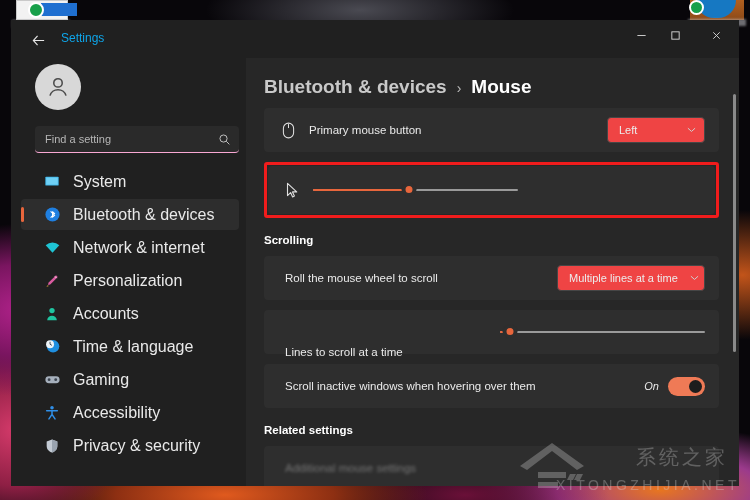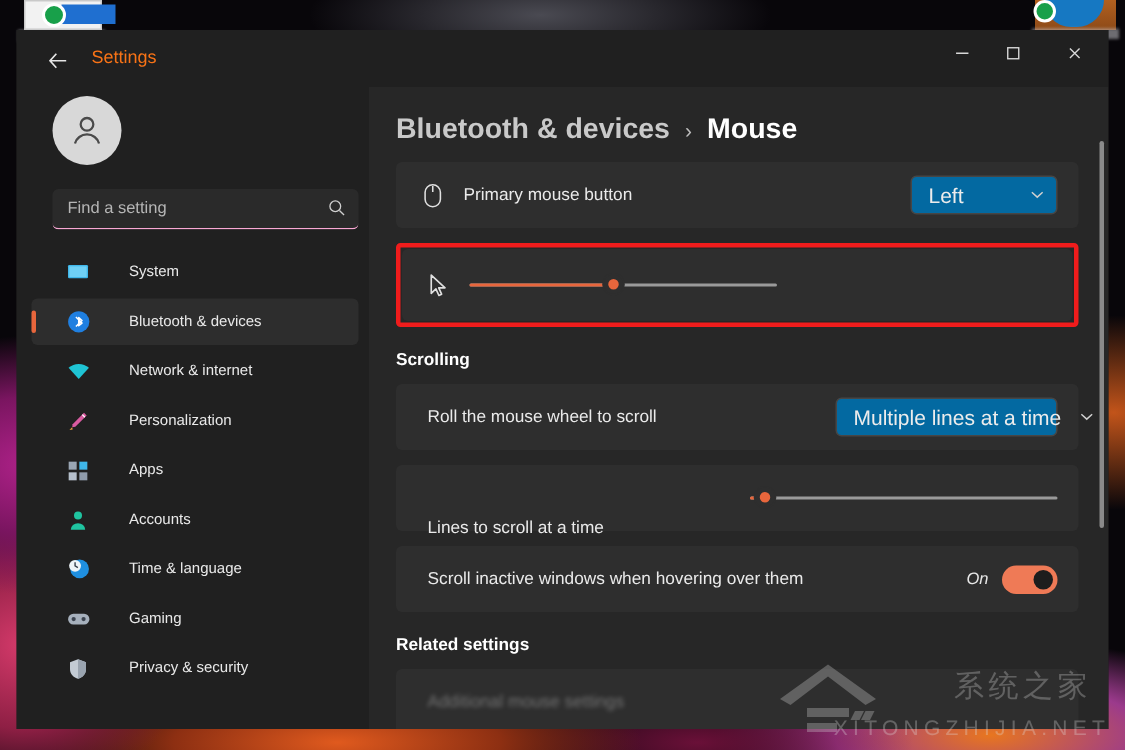--- a/index.html
+++ b/index.html
@@ -84,21 +84,21 @@
     background: #202020;
   }
   #back-button {
     position: absolute; left: 12px; top: 6px;
     width: 30px; height: 28px;
     display: flex; align-items: center; justify-content: center;
     color: #e6e6e6; border-radius: 4px; cursor: pointer;
   }
   #app-title {
     position: absolute; left: 50px; top: 11px;
-    font-size: 12px; color: #f97316;
+    font-size: 12px; color: #0ea5e9;
   }
   .win-btn {
     position: absolute; top: 0;
     width: 34px; height: 30px;
     display: flex; align-items: center; justify-content: center;
     cursor: pointer; color: #d8d8d8;
   }
   #btn-min { right: 81px; }
   #btn-max { right: 47px; }
   #btn-close { right: 6px; }
@@ -161,21 +161,21 @@
     width: 3px; height: 15px;
     background: #e8663c;
     border-radius: 2px;
   }
   .nav-icon {
     width: 18px; height: 18px;
     display: flex; align-items: center; justify-content: center;
     margin-right: 12px;
     flex: 0 0 18px;
   }
-  .nav-label { font-size: 10px; color: #e9e9e9; white-space: nowrap; margin-left: 13px; }
+  .nav-label { font-size: 16px; color: #e9e9e9; white-space: nowrap; }
 
   
   #main {
     flex: 1;
     background: #272727;
     position: relative;
     overflow: hidden;
   }
   #main-scroll { position: absolute; inset: 0; padding: 0 20px 0 18px; }
 
@@ -208,28 +208,28 @@
     position: relative;
     margin-top: 10px;
     border: 3px solid #f01c1c;
     border-radius: 3px;
     padding: 1px;
   }
   .highlight-box .card { margin-top: 0; height: 48px; }
 
   
   .dropdown {
-    background: #0369a1;
+    background: #ef4444;
     border: 1px solid #464646;
     border-radius: 4px;
     height: 26px;
     display: flex; align-items: center;
     padding: 0 8px 0 11px;
     cursor: pointer;
-    font-size: 14px;
+    font-size: 11px;
     color: #ececec;
     white-space: nowrap;
   }
   .dropdown .chev { margin-left: 12px; color: #cfcfcf; font-size: 9px; }
 
   
   .slider {
     position: relative;
     width: 205px; height: 20px;
     cursor: pointer;
@@ -402,31 +402,20 @@
           <span class="nav-icon">
             <svg width="16" height="16" viewBox="0 0 18 18">
               <path d="M13.5 2.5 L15.5 4.5 L7 13 L4.6 13.4 L5 11 Z" fill="#d95ba0"></path>
               <path d="M4.6 13.4 L2.6 15.4 L5 15 Z" fill="#e8a53c"></path>
               <path d="M12.2 3.8 L14.2 5.8" stroke="#fff" stroke-width="0.9"></path>
             </svg>
           </span>
           <span class="nav-label">Personalization</span>
         </div>
 
-        <div class="nav-item">
-          <span class="nav-icon">
-            <svg width="16" height="16" viewBox="0 0 18 18">
-              <rect x="2" y="2" width="6" height="6" fill="#9aa6b4"></rect>
-              <rect x="2" y="10" width="6" height="6" fill="#b6c0cc"></rect>
-              <rect x="10" y="10" width="6" height="6" fill="#8f9bab"></rect>
-              <rect x="10" y="2" width="6" height="6" fill="#3fb7ea"></rect>
-            </svg>
-          </span>
-          <span class="nav-label">Apps</span>
-        </div>
 
         <div class="nav-item">
           <span class="nav-icon">
             <svg width="16" height="16" viewBox="0 0 18 18">
               <circle cx="9" cy="5.2" r="3" fill="#1fc4a0"></circle>
               <path d="M3.6 16 a5.4 5 0 0 1 10.8 0 Z" fill="#1fc4a0"></path>
             </svg>
           </span>
           <span class="nav-label">Accounts</span>
         </div>
@@ -446,20 +435,29 @@
           <span class="nav-icon">
             <svg width="17" height="17" viewBox="0 0 18 18">
               <rect x="1.5" y="5.5" width="15" height="7.5" rx="3.7" fill="#a6b0bc"></rect>
               <circle cx="5.4" cy="9.2" r="1.5" fill="#3c4450"></circle>
               <circle cx="12.4" cy="9.2" r="1.5" fill="#3c4450"></circle>
             </svg>
           </span>
           <span class="nav-label">Gaming</span>
         </div>
 
+        <div class="nav-item">
+          <span class="nav-icon">
+            <svg width="16" height="16" viewBox="0 0 18 18">
+              <circle cx="9" cy="3.2" r="2" fill="#2f8fe8"></circle>
+              <path d="M3 6.6 L15 6.6 M9 6.6 L9 10.6 M9 10.6 L5.6 15.6 M9 10.6 L12.4 15.6" stroke="#2f8fe8" stroke-width="1.7" fill="none" stroke-linecap="round"></path>
+            </svg>
+          </span>
+          <span class="nav-label">Accessibility</span>
+        </div>
 
         <div class="nav-item">
           <span class="nav-icon">
             <svg width="16" height="16" viewBox="0 0 18 18">
               <path d="M9 1.6 L15 4 L15 9 C15 13 12 15.6 9 16.4 C6 15.6 3 13 3 9 L3 4 Z" fill="#c3cbd4"></path>
               <path d="M9 1.6 L15 4 L15 9 C15 13 12 15.6 9 16.4 Z" fill="#9aa4b0"></path>
             </svg>
           </span>
           <span class="nav-label">Privacy &amp; security</span>
         </div>

